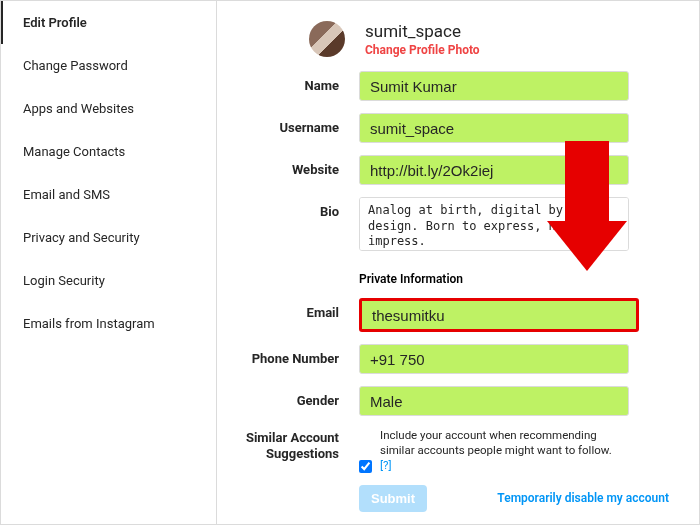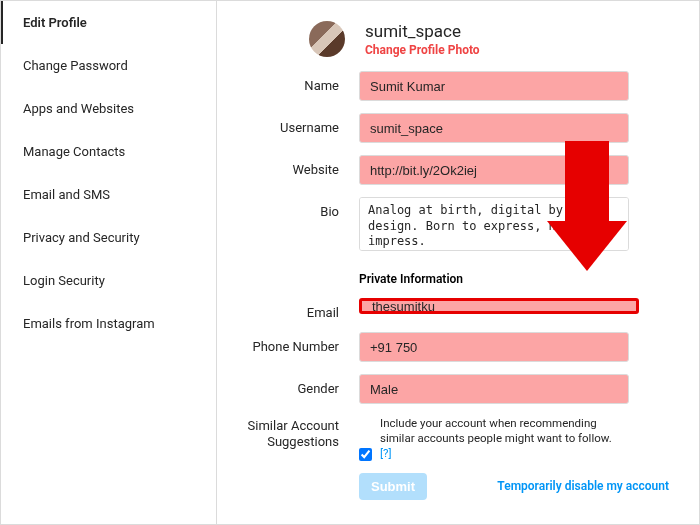--- a/index.html
+++ b/index.html
@@ -7,26 +7,26 @@
   .container { display: flex; width: 700px; height: 525px; border: 1px solid #dbdbdb; }
   .sidebar { width: 216px; border-right: 1px solid #dbdbdb; background: #fff; }
   .sidebar-item { padding: 14px 20px; cursor: pointer; border-left: 2px solid transparent; font-size: 13px; color: #262626; }
   .sidebar-item.active { border-left: 2px solid #262626; font-weight: 600; }
   .main { flex: 1; padding: 20px 30px 20px 12px; overflow-y: auto; position: relative; }
   .header-row { display: flex; align-items: center; margin-bottom: 14px; margin-left: 80px; }
   .avatar { width: 36px; height: 36px; border-radius: 50%; background: linear-gradient(135deg,#8a6a5a 0 40%,#d8c6b8 40% 60%,#5a3a2a 60%); margin-right: 20px; flex-shrink:0; }
   .header-text .username { font-size: 17px; color: #262626; }
   .header-text .change-photo { display:block; color: #ef4444; font-weight: 700; font-size: 12px; cursor: pointer; margin-top:2px; }
   .form-row { display: flex; align-items: flex-start; margin-bottom: 12px; }
-  .form-label { width: 130px; text-align: right; padding-right: 20px; padding-top: 7px; font-weight: 400; font-size: 13px; }
+  .form-label { width: 130px; text-align: right; padding-right: 20px; padding-top: 7px; font-weight: 700; font-size: 13px; }
   .form-field { flex: 1; }
-  .text-input { width: 270px; height: 30px; border: 1px solid #dbdbdb; border-radius: 3px; padding: 0 10px; font-size: 13px; color: #262626; background:#fca5a5; }
+  .text-input { width: 270px; height: 30px; border: 1px solid #dbdbdb; border-radius: 3px; padding: 0 10px; font-size: 15px; color: #262626; background:#bef264; }
   .textarea { width: 270px; height: 54px; border: 1px solid #dbdbdb; border-radius: 3px; padding: 5px 8px; font-size: 12px; color: #262626; resize: none; overflow-y: scroll; line-height:1.3; }
   .section-title { color: #000000; font-weight: 600; font-size: 12px; margin-top: 6px; }
-  .email-input { border: 3px solid #e60000 !important; width: 280px; height: 16px; }
+  .email-input { border: 3px solid #e60000 !important; width: 280px; height: 34px; }
   .checkbox-row { display: flex; align-items: flex-end; gap: 8px; font-size: 11.5px; max-width: 260px; line-height:1.3; }
   .checkbox-row input[type=checkbox]{ margin-top:2px; }
   .qs-link { color: #0095f6; }
   .submit-btn { background: #b2dffc; color: #fff; border: none; border-radius: 4px; padding: 6px 12px; font-weight: 600; font-size: 13px; cursor: default; }
   .disable-link { color: #0095f6; font-weight: 600; font-size: 12px; }
   .actions-row .form-field { display: flex; align-items: center; justify-content: space-between; width: 280px; }
   .annotation-arrow { position: absolute; left: 330px; top: 140px; pointer-events: none; }
 </style>
 </head>
 <body>

